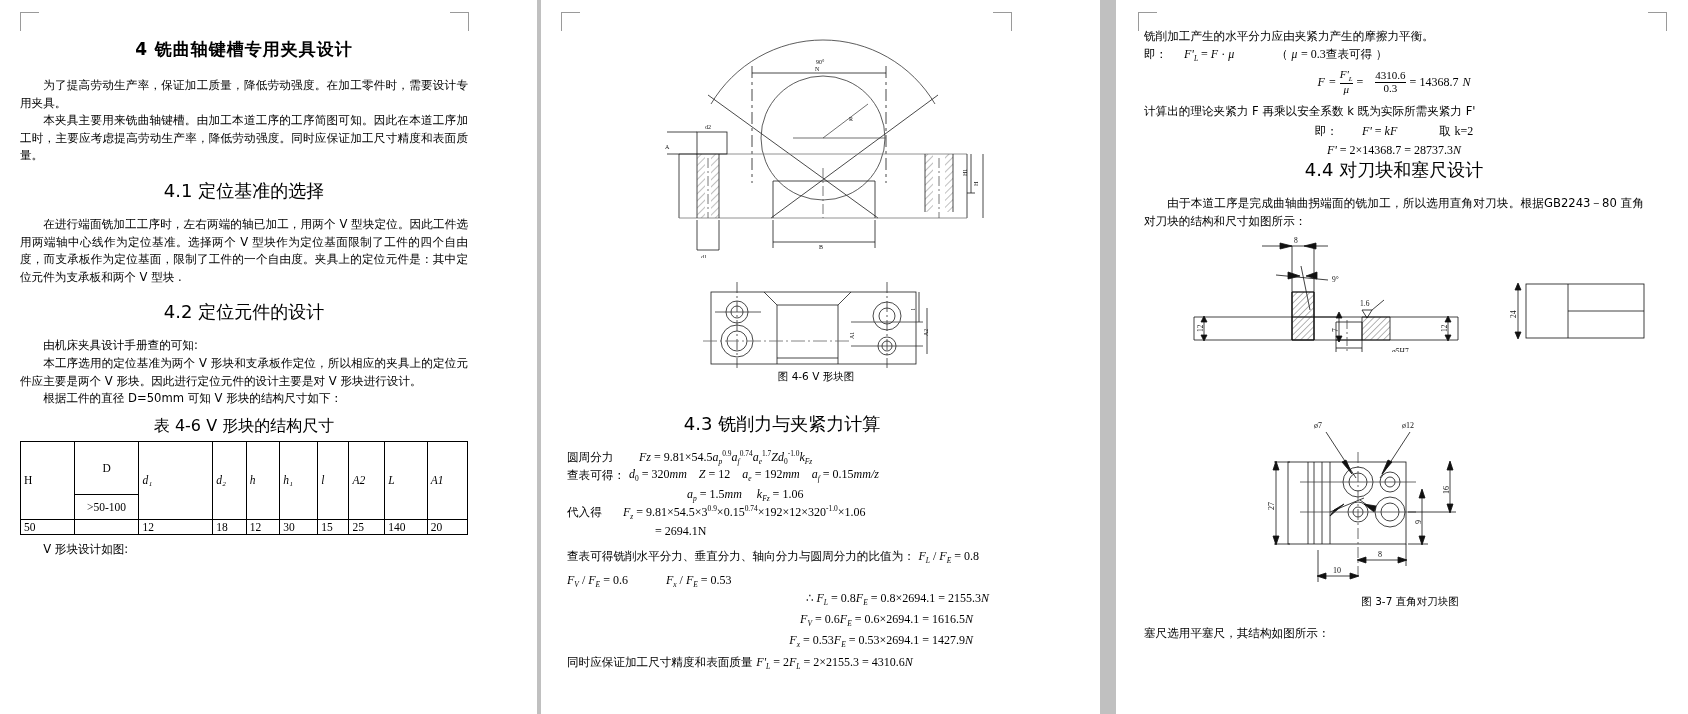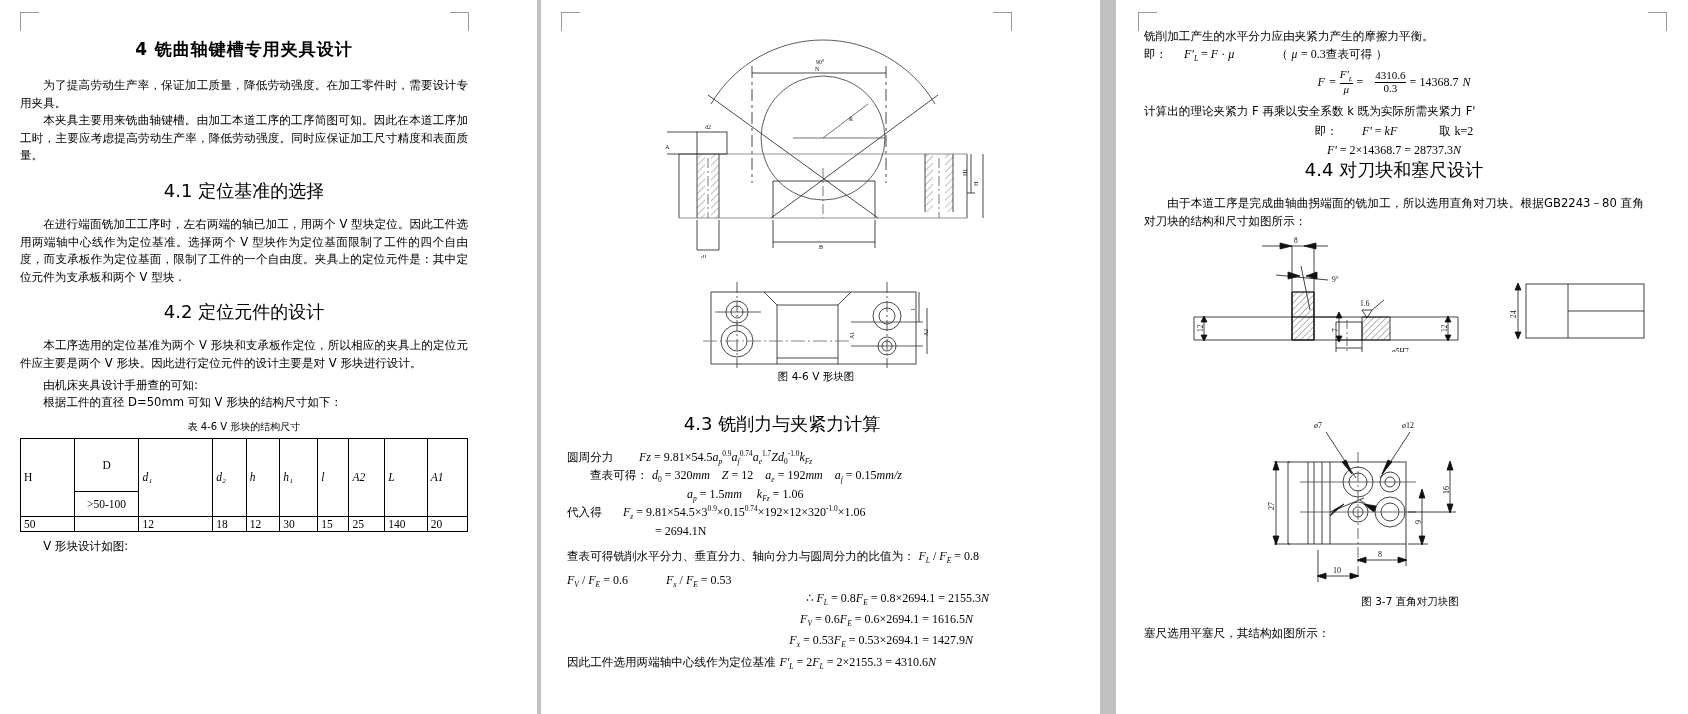--- a/index.html
+++ b/index.html
@@ -46,21 +46,21 @@
 
   
   table.vtab{border-collapse:collapse;width:100%;table-layout:fixed;}
   table.vtab td{
     border:1px solid #000;
     font-family:"Liberation Serif","DejaVu Serif",serif;
     font-size:11.5px;padding:1px 3px;vertical-align:middle;
   }
   td.ctr{text-align:center;}
   .tcap{
-    text-align:center;font-size:10px;
+    text-align:center;font-size:16px;
     font-family:"DejaVu Sans","Liberation Sans",sans-serif;
   }
   .figcap{
     text-align:center;font-size:10.5px;
     font-family:"DejaVu Sans","Liberation Sans",sans-serif;
   }
   .drawing{display:block;}
 </style>
 </head>
 <body>
@@ -82,22 +82,22 @@
         <p class="para">本夹具主要用来铣曲轴键槽。由加工本道工序的工序简图可知。因此在本道工序加工时，主要应考虑提高劳动生产率，降低劳动强度。同时应保证加工尺寸精度和表面质量。</p>
       </div>
 
       <p class="hd">4.1 定位基准的选择</p>
       <div class="body-txt">
         <p class="para">在进行端面铣加工工序时，左右两端的轴已加工，用两个 V 型块定位。因此工件选用两端轴中心线作为定位基准。选择两个 V 型块作为定位基面限制了工件的四个自由度，而支承板作为定位基面，限制了工件的一个自由度。夹具上的定位元件是：其中定位元件为支承板和两个 V 型块 .</p>
       </div>
 
       <p class="hd">4.2 定位元件的设计</p>
       <div class="body-txt">
+        <p class="para" style="margin-top:4px;">由机床夹具设计手册查的可知:</p>
         <p class="para">本工序选用的定位基准为两个 V 形块和支承板作定位，所以相应的夹具上的定位元件应主要是两个 V 形块。因此进行定位元件的设计主要是对 V 形块进行设计。</p>
-        <p class="para" style="margin-top:4px;">由机床夹具设计手册查的可知:</p>
         <p class="para">根据工件的直径 D=50mm 可知 V 形块的结构尺寸如下：</p>
       </div>
 
       <p class="tcap" style="margin:8px 0 4px 0;">表 4-6    V 形块的结构尺寸</p>
 
       <table class="vtab">
         <colgroup>
           <col style="width:12%">
             <col style="width:14.5%">
             <col style="width:16.5%">
@@ -268,21 +268,21 @@
     <div style="position:absolute;left:26px;top:398px;width:430px;">
       <p class="hd">4.3 铣削力与夹紧力计算</p>
 
       <div style="margin-top:2px;">
         <div style="display:flex;align-items:baseline;">
           <span class="body-txt" style="width:72px;">圆周分力</span>
           <span class="eq">
             <i>Fz</i> = 9.81×54.5<i>a<sub>p</sub></i><sup>0.9</sup><i>a<sub>f</sub></i><sup>0.74</sup><i>a<sub>e</sub></i><sup>1.7</sup><i>Zd</i><sub>0</sub><sup>-1.0</sup><i>k<sub>Fz</sub></i>
           </span>
         </div>
-        <div style="display:flex;align-items:flex-end;margin-left:23px;">
+        <div style="display:flex;align-items:center;">
           <span class="body-txt" style="width:62px;">查表可得：</span>
           <span class="eq">
             <i>d</i><sub>0</sub> = 320<i>mm</i> &nbsp;&nbsp; <i>Z</i> = 12 &nbsp;&nbsp; <i>a<sub>e</sub></i> = 192<i>mm</i> &nbsp;&nbsp; <i>a<sub>f</sub></i> = 0.15<i>mm/z</i>
           </span>
         </div>
         <div style="padding-left:120px;">
           <span class="eq"><i>a<sub>p</sub></i> = 1.5<i>mm</i> &nbsp;&nbsp;&nbsp; <i>k<sub>Fz</sub></i> = 1.06</span>
         </div>
         <div style="display:flex;align-items:baseline;">
           <span class="body-txt" style="width:56px;">代入得</span>
@@ -305,21 +305,21 @@
         <span class="eq"><i>F<sub>x</sub></i> / <i>F<sub>E</sub></i> = 0.53</span>
       </div>
 
       <div style="text-align:right;padding-right:8px;line-height:17px;">
         <div class="eq">∴ <i>F<sub>L</sub></i> = 0.8<i>F<sub>E</sub></i> = 0.8×2694.1 = 2155.3<i>N</i></div>
         <div class="eq" style="padding-right:16px;"><i>F<sub>V</sub></i> = 0.6<i>F<sub>E</sub></i> = 0.6×2694.1 = 1616.5<i>N</i></div>
         <div class="eq" style="padding-right:16px;"><i>F<sub>x</sub></i> = 0.53<i>F<sub>E</sub></i> = 0.53×2694.1 = 1427.9<i>N</i></div>
       </div>
 
       <div class="body-txt">
-        <span>因此工件选用两端轴中心线作为定位基准</span>
+        <span>同时应保证加工尺寸精度和表面质量</span>
         <span class="eq"><i>F'<sub>L</sub></i> = 2<i>F<sub>L</sub></i> = 2×2155.3 = 4310.6<i>N</i></span>
       </div>
     </div>
   </div>
 
   <div class="page p3">
     <div class="cmark tl" style="left:22px;top:12px;"></div>
     <div class="cmark tr" style="left:532px;top:12px;"></div>
 
     <div style="position:absolute;left:28px;top:28px;width:500px;">

